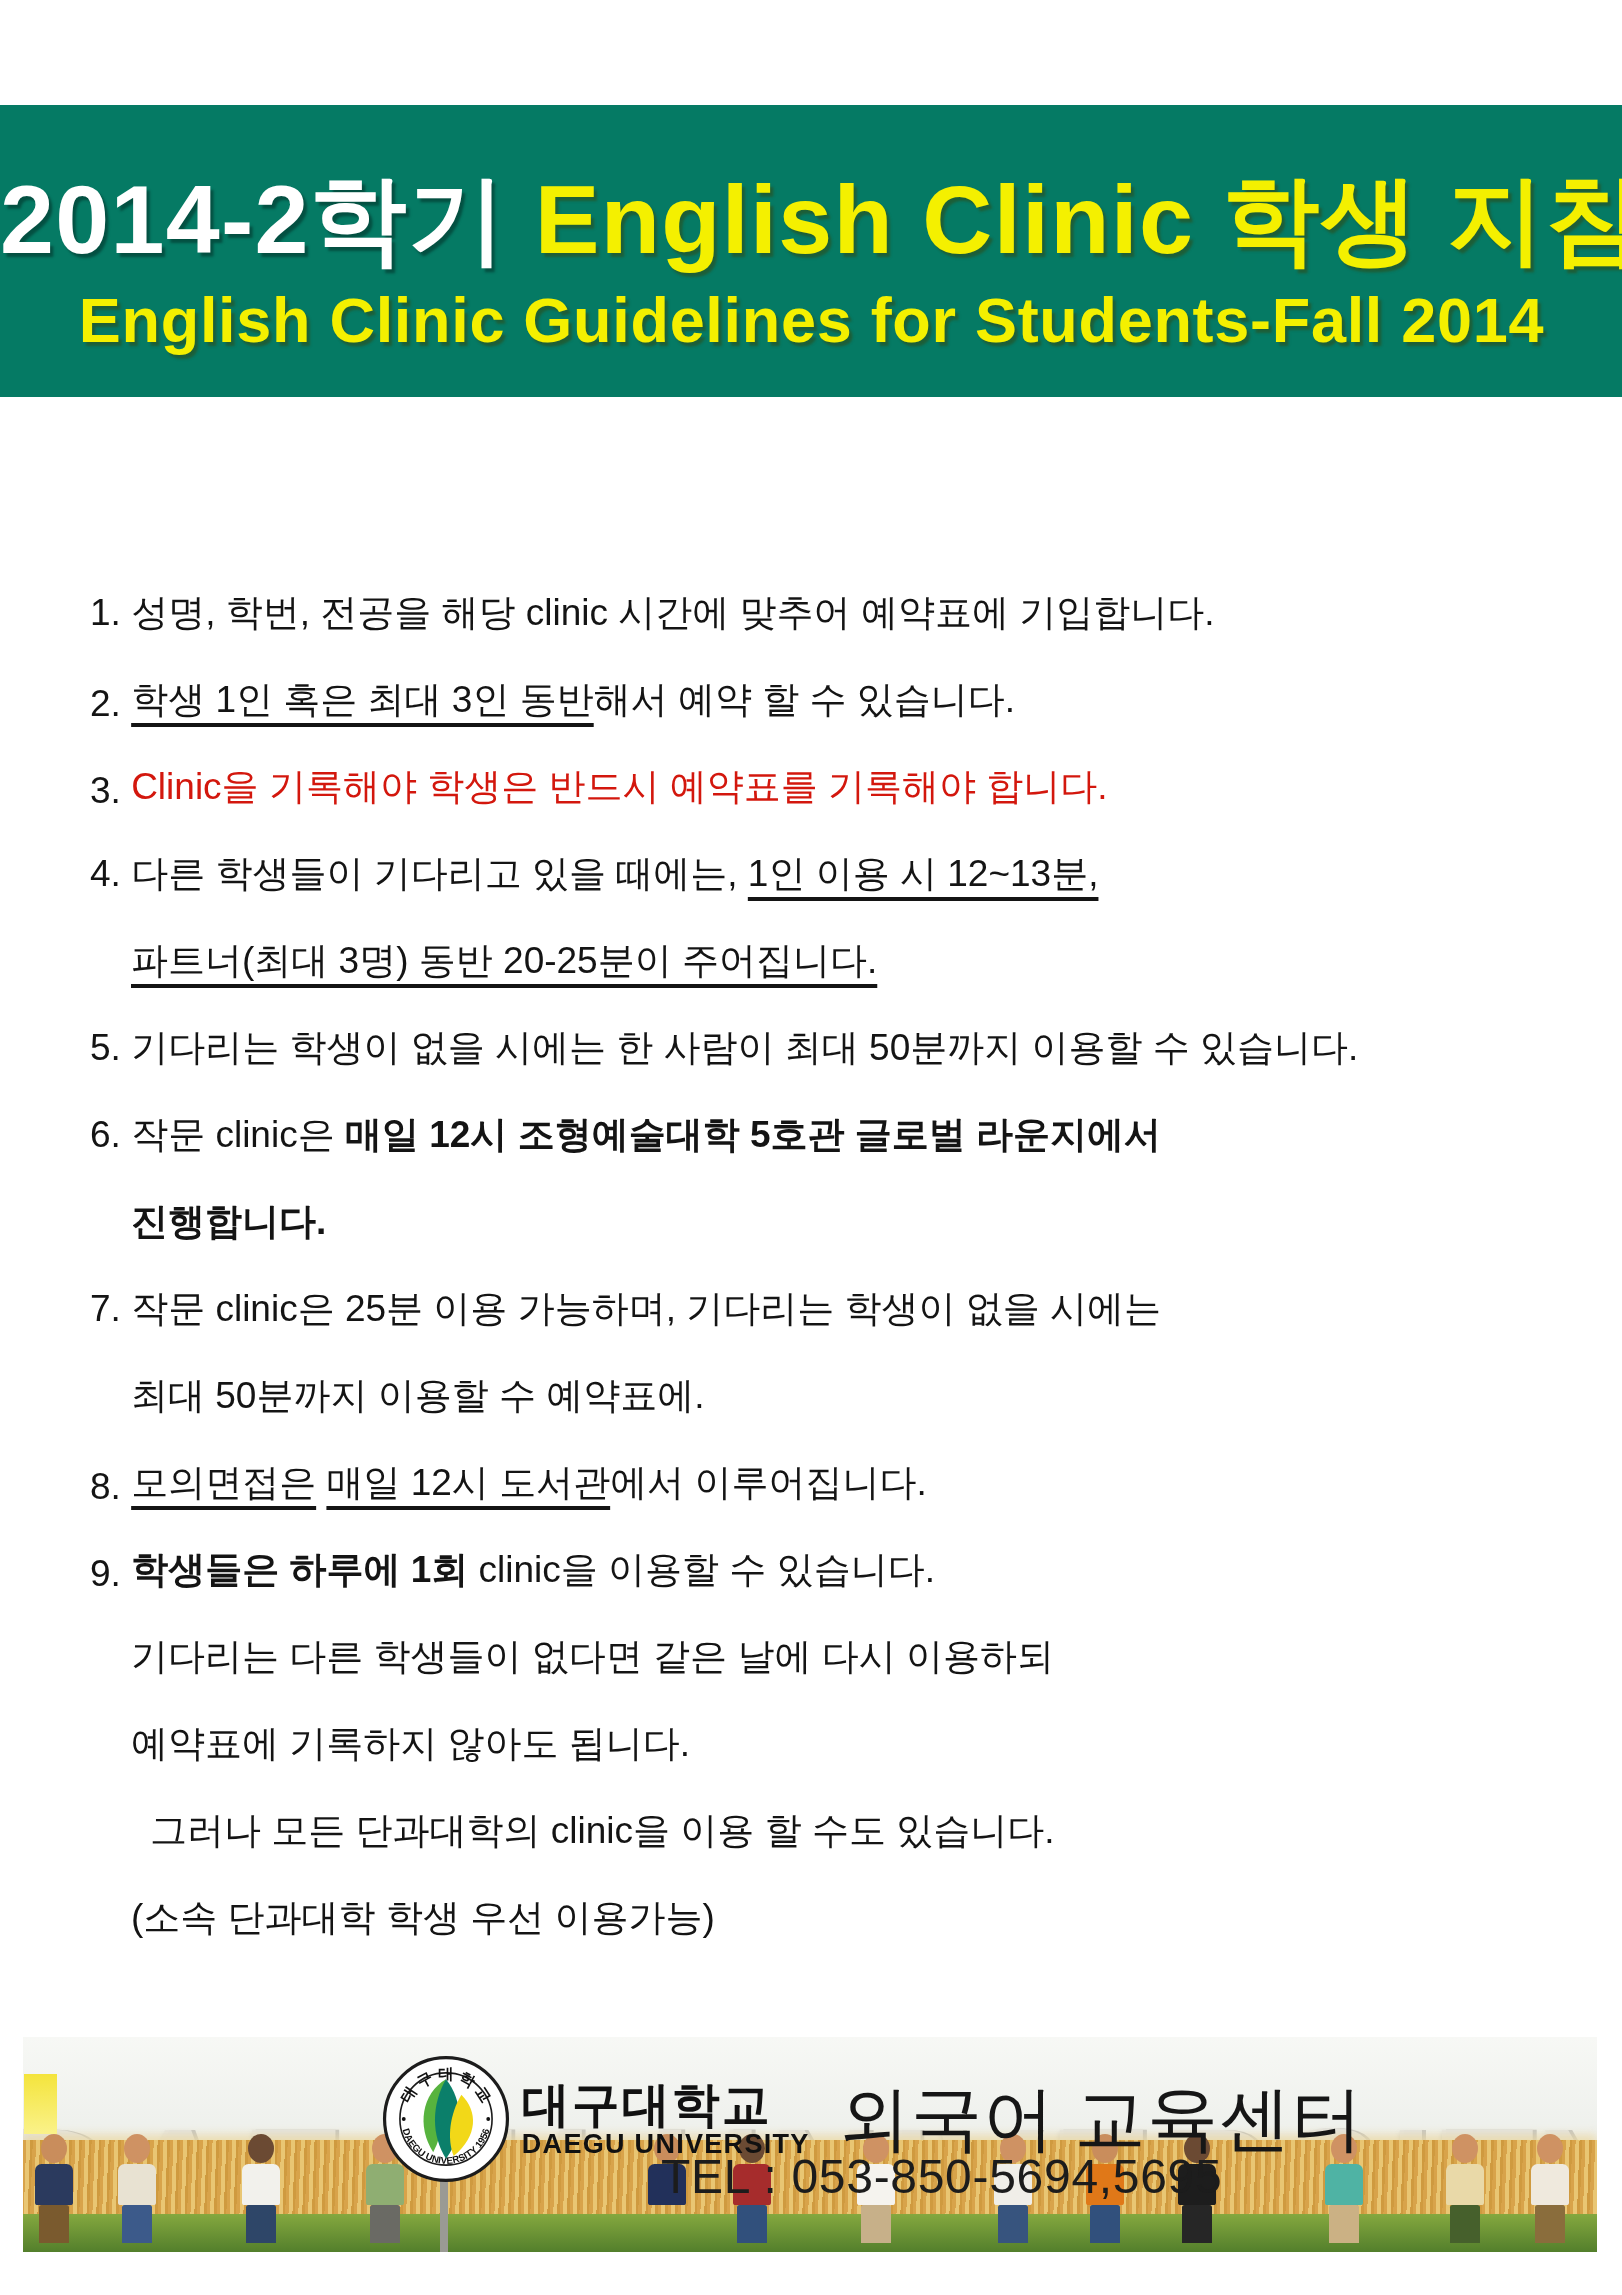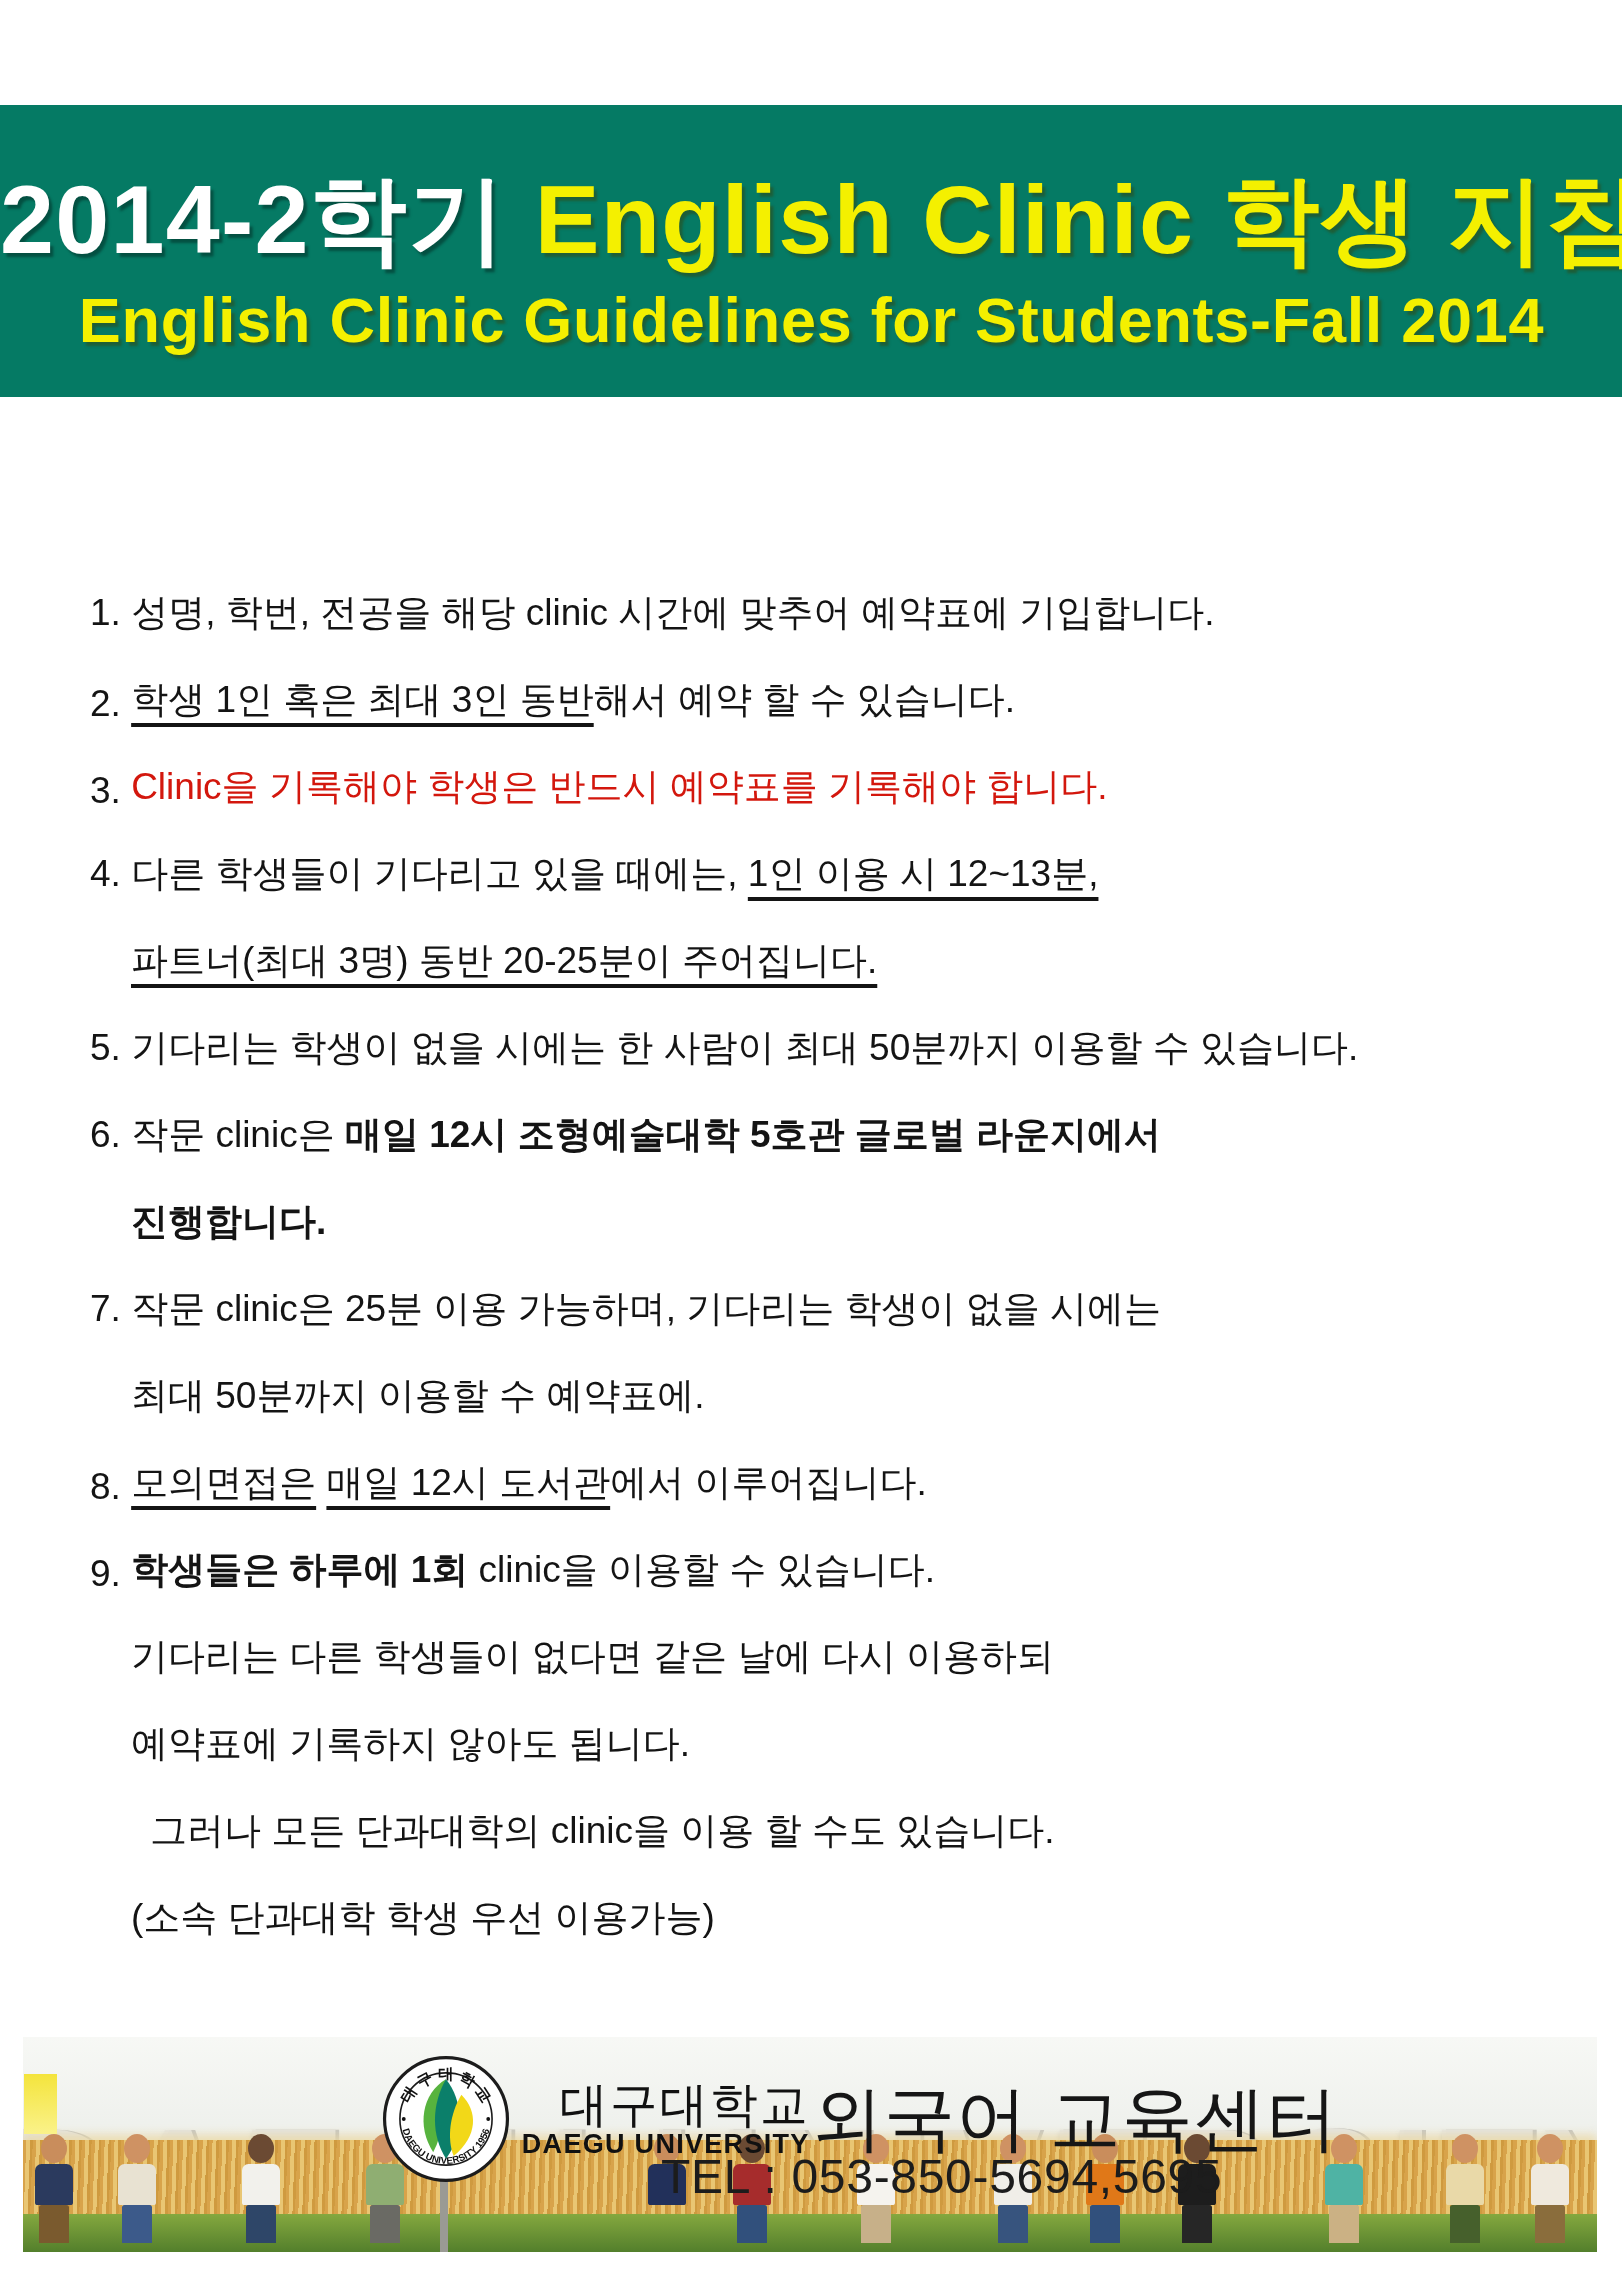--- a/index.html
+++ b/index.html
@@ -63,24 +63,24 @@
   .person .head{width:26px;height:29px;border-radius:50%;margin:0 auto;}
   .person .torso{width:38px;height:41px;border-radius:6.5px 6.5px 2.6px 2.6px;margin:1.3px auto 0;}
   .person .legs{width:30px;height:38px;border-radius:2.6px 2.6px 0 0;margin:0 auto;}
   
   .logo-row{
     position:absolute;left:359px;top:18.3px;display:flex;align-items:center;
   }
   .emblem{flex:0 0 auto;}
   .pole{position:absolute;left:417px;top:143px;width:7.9px;height:72px;background:#9a9a94;}
   .uni-text{margin-left:11.8px;line-height:1;}
-  .uni-kr{font-size:48px;font-weight:400;letter-spacing:2px;color:#111;text-align:right;}
+  .uni-kr{font-size:48px;font-weight:700;letter-spacing:2px;color:#111;}
   .uni-en{font-size:27px;font-weight:700;letter-spacing:1.3px;color:#111;margin-top:2.6px;}
   .center-name{
-    margin-left:2px;font-size:71px;color:#161616;letter-spacing:1.3px;white-space:nowrap;
+    margin-left:29px;font-size:71px;color:#161616;letter-spacing:1.3px;white-space:nowrap;font-family:Liberation Serif, serif;
   }
   .tel{
     position:absolute;left:638px;top:112px;font-size:48px;color:#1c1c1c;letter-spacing:0.7px;
     white-space:nowrap;
   }
 </style>
 </head>
 <body>
 
 <div class="page">

